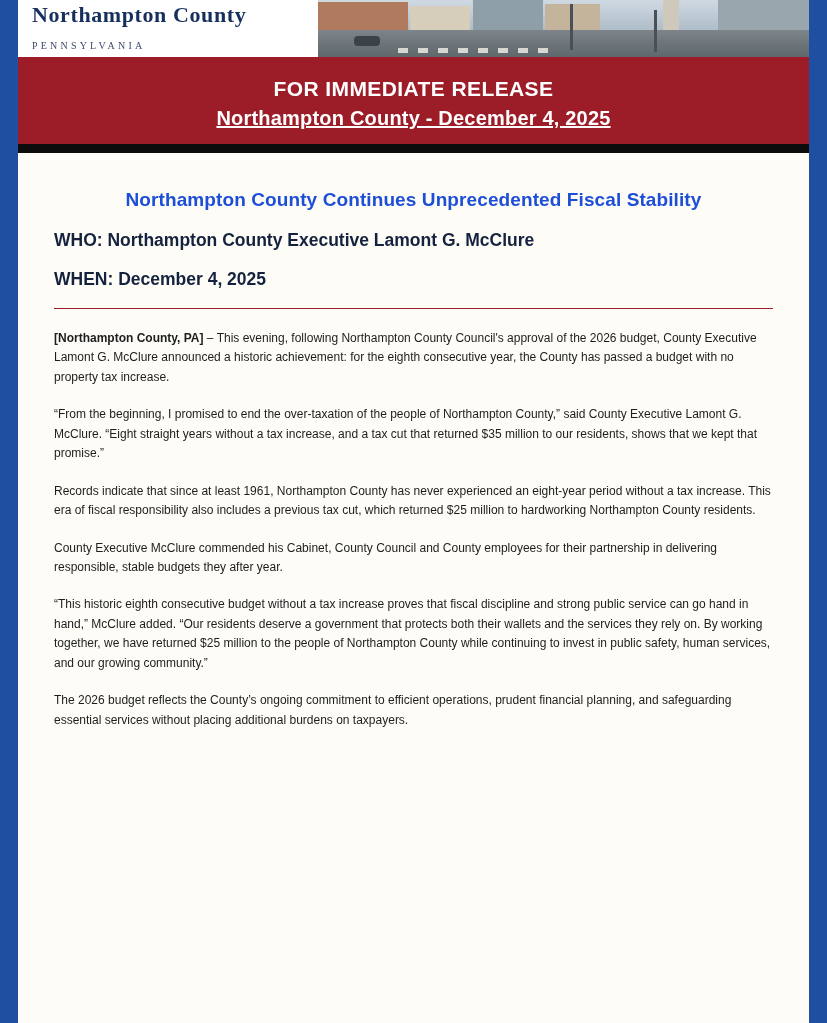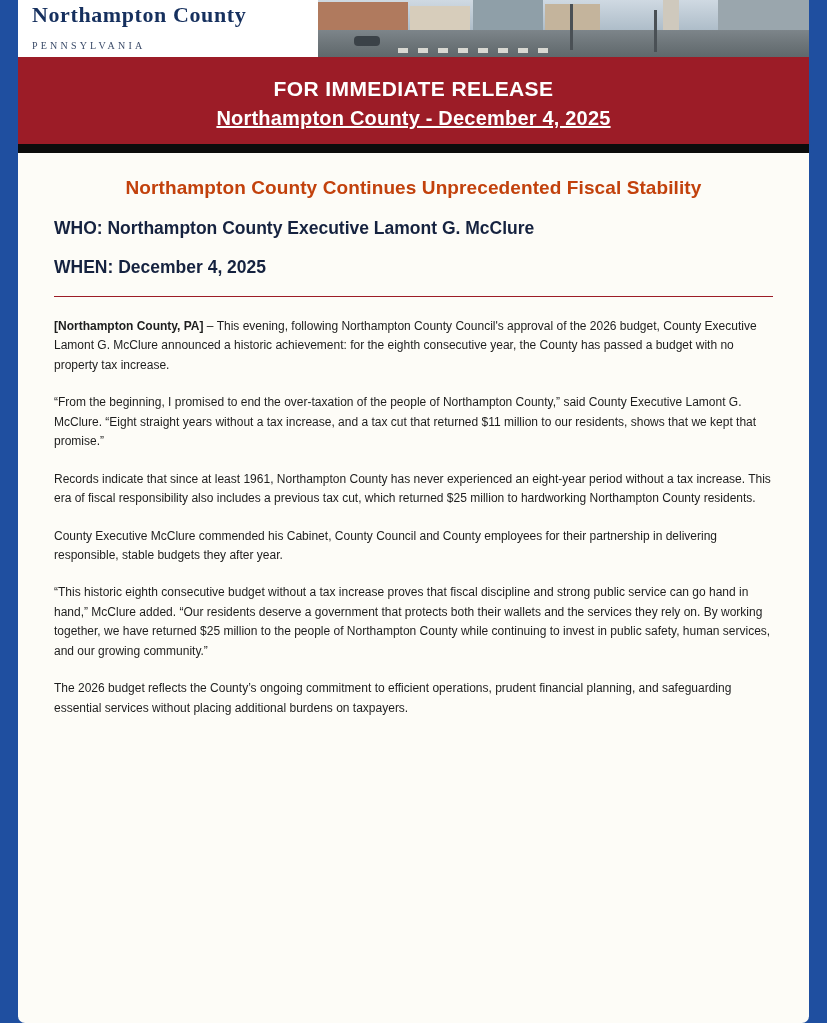--- a/index.html
+++ b/index.html
@@ -21,21 +21,20 @@
     box-sizing: border-box;
   }
   .sheet {
     position: absolute;
     left: 18px;
     top: 0;
     width: 791px;
     min-height: 1023px;
     background: #fdfcf7;
     box-sizing: border-box;
-    border-radius: 7px;
   }
 
   
   .banner {
     position: relative;
     width: 791px;
     height: 57px;
     overflow: hidden;
     background: linear-gradient(to bottom, #9fb7cc 0%, #b9c9d6 38%, #8d9aa2 62%, #6f7a7e 100%);
   }
@@ -153,22 +152,22 @@
   
   .content {
     padding: 18px 36px 0 36px;
     box-sizing: border-box;
     color: #1a1a1a;
   }
   .headline {
     text-align: center;
     font-size: 19px;
     font-weight: bold;
-    color: #c2410c;
-    margin: 6px 0 18px 0;
+    color: #1d4ed8;
+    margin: 18px 0 18px 0;
     letter-spacing: 0.1px;
   }
   .meta-line {
     font-size: 17.5px;
     font-weight: bold;
     color: #15223f;
     margin: 0 0 16px 0;
     line-height: 1.28;
   }
   .meta-line:last-of-type { margin-bottom: 0; }
@@ -222,21 +221,21 @@
 
     <div class="content">
       <div class="headline">Northampton County Continues Unprecedented Fiscal Stability</div>
 
       <div class="meta-line">WHO: Northampton County Executive Lamont G. McClure</div>
       <div class="meta-line">WHEN: December 4, 2025</div>
 
       <hr class="divider">
 
       <p class="para lead"><b>[Northampton County, PA]</b> – This evening, following Northampton County Council's approval of the 2026 budget, County Executive Lamont G. McClure announced a historic achievement: for the eighth consecutive year, the County has passed a budget with no property tax increase.</p>
-      <p class="para">“From the beginning, I promised to end the over-taxation of the people of Northampton County,” said County Executive Lamont G. McClure. “Eight straight years without a tax increase, and a tax cut that returned $11 million to our residents, shows that we kept that promise.”</p>
+      <p class="para">“From the beginning, I promised to end the over-taxation of the people of Northampton County,” said County Executive Lamont G. McClure. “Eight straight years without a tax increase, and a tax cut that returned $35 million to our residents, shows that we kept that promise.”</p>
       <p class="para">Records indicate that since at least 1961, Northampton County has never experienced an eight-year period without a tax increase. This era of fiscal responsibility also includes a previous tax cut, which returned $25 million to hardworking Northampton County residents.</p>
       <p class="para">County Executive McClure commended his Cabinet, County Council and County employees for their partnership in delivering responsible, stable budgets they after year.</p>
       <p class="para">“This historic eighth consecutive budget without a tax increase proves that fiscal discipline and strong public service can go hand in hand,” McClure added. “Our residents deserve a government that protects both their wallets and the services they rely on. By working together, we have returned $25 million to the people of Northampton County while continuing to invest in public safety, human services, and our growing community.”</p>
       <p class="para">The 2026 budget reflects the County’s ongoing commitment to efficient operations, prudent financial planning, and safeguarding essential services without placing additional burdens on taxpayers.</p>
     </div>
 
   </div>
 </div>
 
 </body></html>

